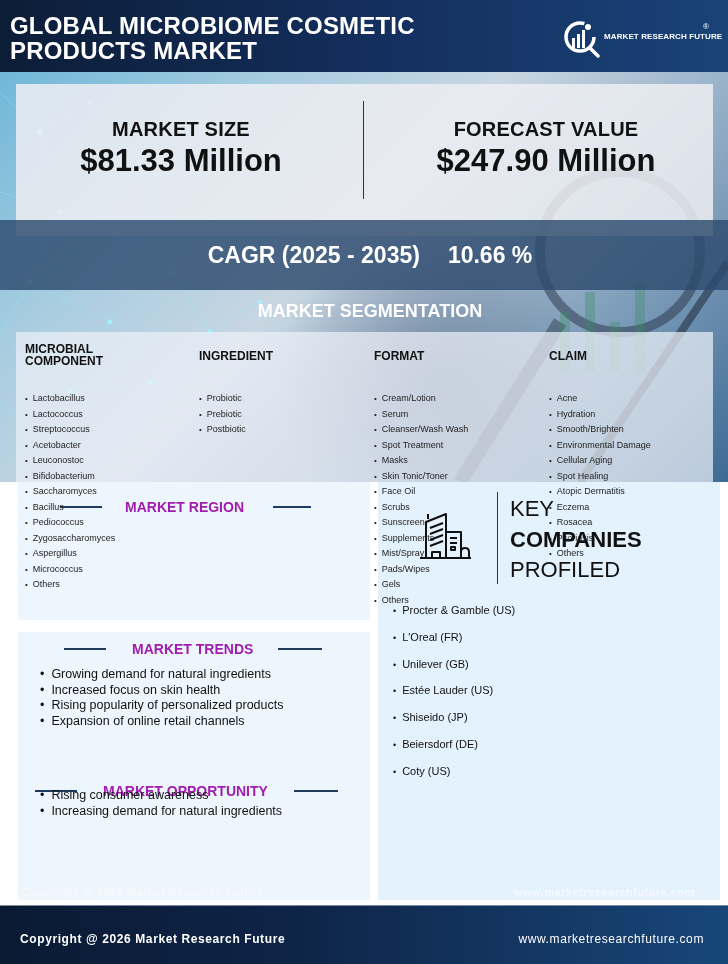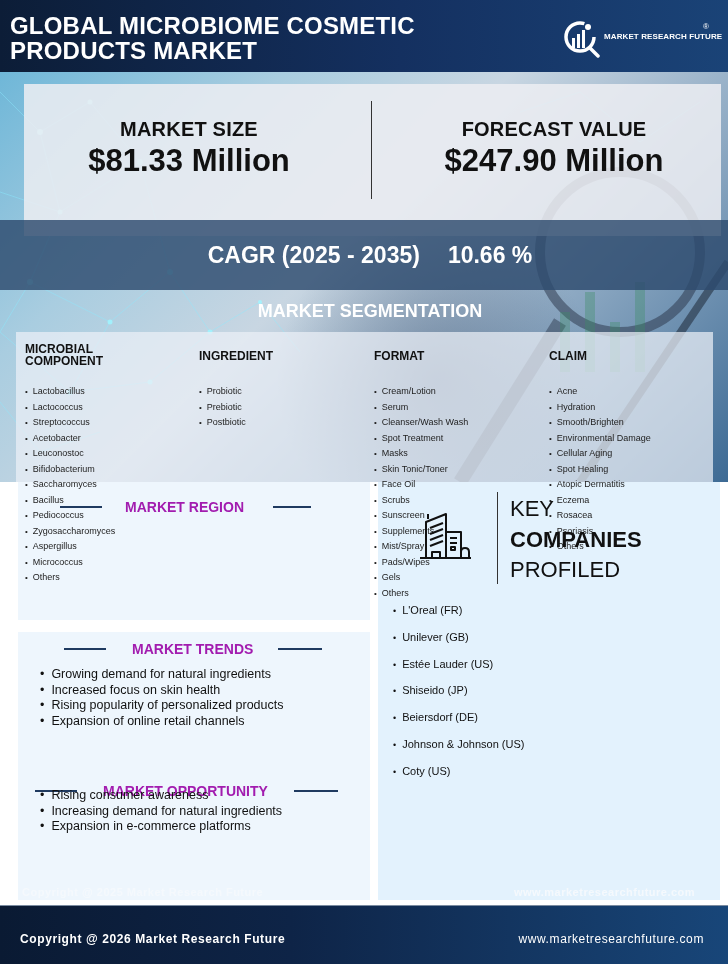--- a/index.html
+++ b/index.html
@@ -26,21 +26,21 @@
   .hero {
     position: absolute; left: 0; top: 72px; width: 728px; height: 410px;
     background:
       radial-gradient(circle at 60% 75%, rgba(60,80,110,0.45) 0%, rgba(60,80,110,0) 30%),
       linear-gradient(135deg, #6fb7d8 0%, #a9cde0 25%, #c8d6e2 45%, #8ca8c2 70%, #3d6a94 100%);
     overflow: hidden;
   }
   .hero svg { position: absolute; left: 0; top: 0; }
 
   .stats-panel {
-    position: absolute; left: 24px; top: 84px; width: 697px; height: 152px;
+    position: absolute; left: 16px; top: 84px; width: 697px; height: 152px;
     background: rgba(236,238,242,0.86);
   }
   .stat { position: absolute; top: 34px; width: 330px; text-align: center; }
   .stat .label { font-size: 20px; font-weight: 700; color: #111; letter-spacing: 0.2px; }
   .stat .value { font-size: 31px; font-weight: 700; color: #111; margin-top: 2px; }
   .stat.left { left: 0; }
   .stat.right { left: 365px; }
   .stats-divider { position: absolute; left: 347px; top: 17px; width: 1px; height: 98px; background: #333; }
 
   .cagr-band {
@@ -58,21 +58,21 @@
     color: #fff; font-size: 18px; font-weight: 700;
   }
 
   .seg-panel {
     position: absolute; left: 16px; top: 332px; width: 697px; height: 150px;
     background: rgba(236,240,246,0.72);
   }
 
   .seg-col { position: absolute; top: 343px; }
   .seg-col .head { font-size: 12px; font-weight: 700; color: #111; line-height: 12px; height: 30px; }
-  .seg-col ul { list-style: none; margin-top: 11px; }
+  .seg-col ul { list-style: none; margin-top: 18px; }
   .seg-col li { font-size: 9px; color: #222; height: 15.5px; line-height: 15.5px; white-space: nowrap; }
   .seg-col li::before { content: "\2022"; margin-right: 5px; font-size: 8px; }
 
   
   .region-panel {
     position: absolute; left: 18px; top: 482px; width: 352px; height: 138px; background: #eef6fd;
   }
   .companies-panel {
     position: absolute; left: 378px; top: 482px; width: 342px; height: 418px; background: #e3f2fd;
   }
@@ -290,46 +290,45 @@
 </svg>
 
 <div class="key-block">
   <div class="key-vline"></div>
   <div class="key-line" style="top:5px;">KEY</div>
   <div class="key-line bold" style="top:36px;">COMPANIES</div>
   <div class="key-line" style="top:66px;">PROFILED</div>
 </div>
 
 <ul class="companies">
+  <li>Procter &amp; Gamble (US)</li>
   <li>L'Oreal (FR)</li>
   <li>Unilever (GB)</li>
   <li>Estée Lauder (US)</li>
   <li>Shiseido (JP)</li>
   <li>Beiersdorf (DE)</li>
-  <li>Johnson &amp; Johnson (US)</li>
   <li>Coty (US)</li>
 </ul>
 
 <div class="rule" style="left:64px; top:648px; width:42px;"></div>
 <div class="sec-head" style="left:132px; top:641px;">MARKET TRENDS</div>
 <div class="rule" style="left:278px; top:648px; width:44px;"></div>
 <ul class="bullets" style="left:40px; top:667px;">
   <li>Growing demand for natural ingredients</li>
   <li>Increased focus on skin health</li>
   <li>Rising popularity of personalized products</li>
   <li>Expansion of online retail channels</li>
 </ul>
 
 <div class="rule" style="left:35px; top:790px; width:42px;"></div>
 <div class="sec-head" style="left:103px; top:783px;">MARKET OPPORTUNITY</div>
 <div class="rule" style="left:294px; top:790px; width:44px;"></div>
 <ul class="bullets" style="left:40px; top:788px;">
   <li>Rising consumer awareness</li>
   <li>Increasing demand for natural ingredients</li>
-  <li>Expansion in e-commerce platforms</li>
 </ul>
 
 <div class="ghost-footer" style="left:22px;">Copyright @ 2025 Market Research Future</div>
 <div class="ghost-footer" style="left:514px;">www.marketresearchfuture.com</div>
 
 <div class="footer">
   <div class="copy">Copyright @ 2026 Market Research Future</div>
   <div class="url">www.marketresearchfuture.com</div>
 </div>
 

